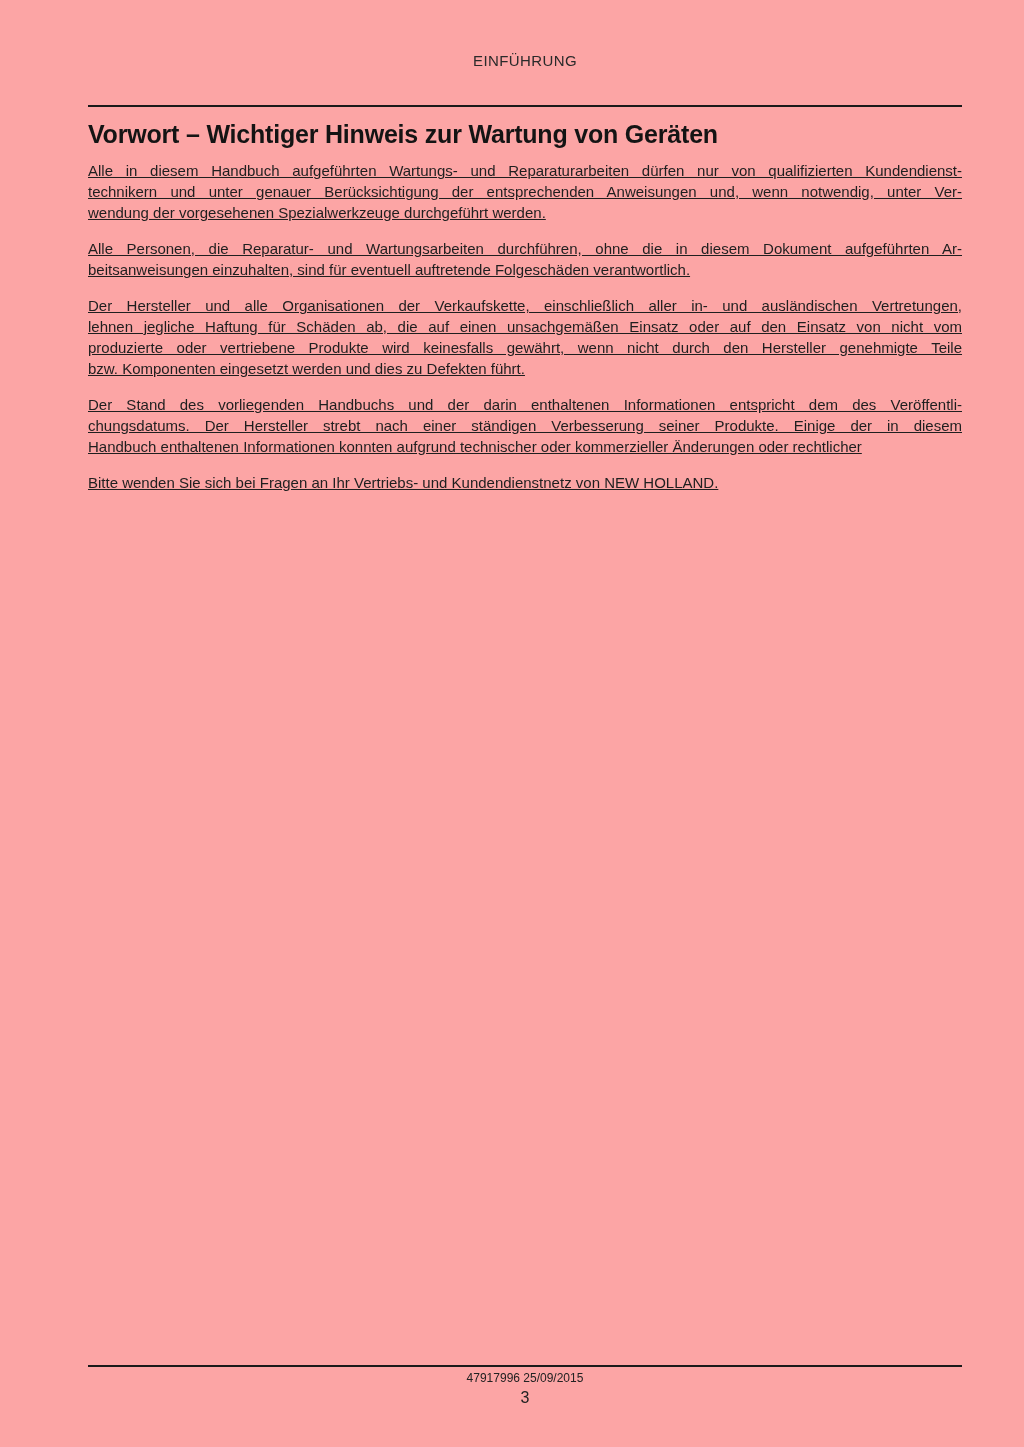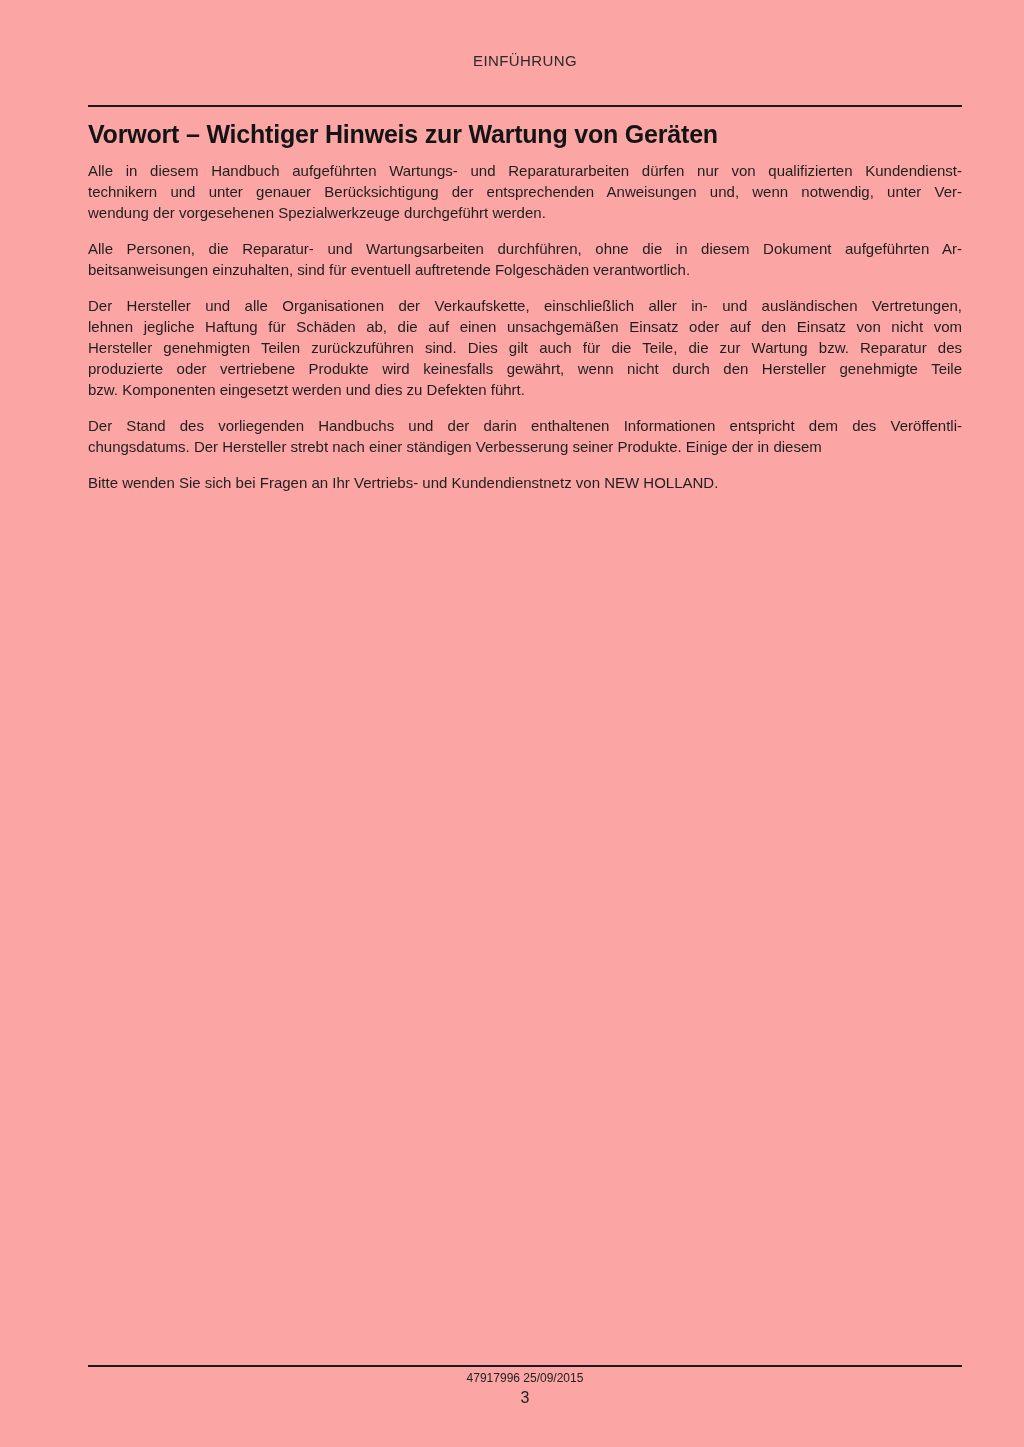--- a/index.html
+++ b/index.html
@@ -54,20 +54,21 @@
     width: 874px;
     font-size: 15px;
     line-height: 21px;
     color: #1f1f1f;
   }
   .para { margin-bottom: 15px; }
   .para .ln {
     text-align: justify;
     text-align-last: justify;
     white-space: normal;
+    text-decoration: underline;
   }
   .para .ln:last-child {
     text-align-last: left;
   }
   .footer-ref {
     position: absolute;
     top: 1371px;
     left: 88px;
     width: 874px;
     text-align: center;
@@ -104,28 +105,28 @@
     </p>
 
     <p class="para">
       <span class="ln" style="display:block">Alle Personen, die Reparatur- und Wartungsarbeiten durchführen, ohne die in diesem Dokument aufgeführten Ar-</span>
       <span class="ln" style="display:block">beitsanweisungen einzuhalten, sind für eventuell auftretende Folgeschäden verantwortlich.</span>
     </p>
 
     <p class="para">
       <span class="ln" style="display:block">Der Hersteller und alle Organisationen der Verkaufskette, einschließlich aller in- und ausländischen Vertretungen,</span>
       <span class="ln" style="display:block">lehnen jegliche Haftung für Schäden ab, die auf einen unsachgemäßen Einsatz oder auf den Einsatz von nicht vom</span>
-      <span class="ln" style="display:block">Hersteller genehmigten Teilen zurückzuführen sind.  Dies gilt auch für die Teile, die zur Wartung bzw.  Reparatur des</span>
       <span class="ln" style="display:block">produzierte oder vertriebene Produkte wird keinesfalls gewährt, wenn nicht durch den Hersteller genehmigte Teile</span>
       <span class="ln" style="display:block">bzw.  Komponenten eingesetzt werden und dies zu Defekten führt.</span>
     </p>
 
     <p class="para">
       <span class="ln" style="display:block">Der Stand des vorliegenden Handbuchs und der darin enthaltenen Informationen entspricht dem des Veröffentli-</span>
       <span class="ln" style="display:block">chungsdatums.  Der Hersteller strebt nach einer ständigen Verbesserung seiner Produkte.  Einige der in diesem</span>
+      <span class="ln" style="display:block">Handbuch enthaltenen Informationen konnten aufgrund technischer oder kommerzieller Änderungen oder rechtlicher</span>
     </p>
 
     <p class="para">
       <span class="ln" style="display:block">Bitte wenden Sie sich bei Fragen an Ihr Vertriebs- und Kundendienstnetz von NEW HOLLAND.</span>
     </p>
 
   </div>
 
   <div class="rule rule-footer"></div>
 

